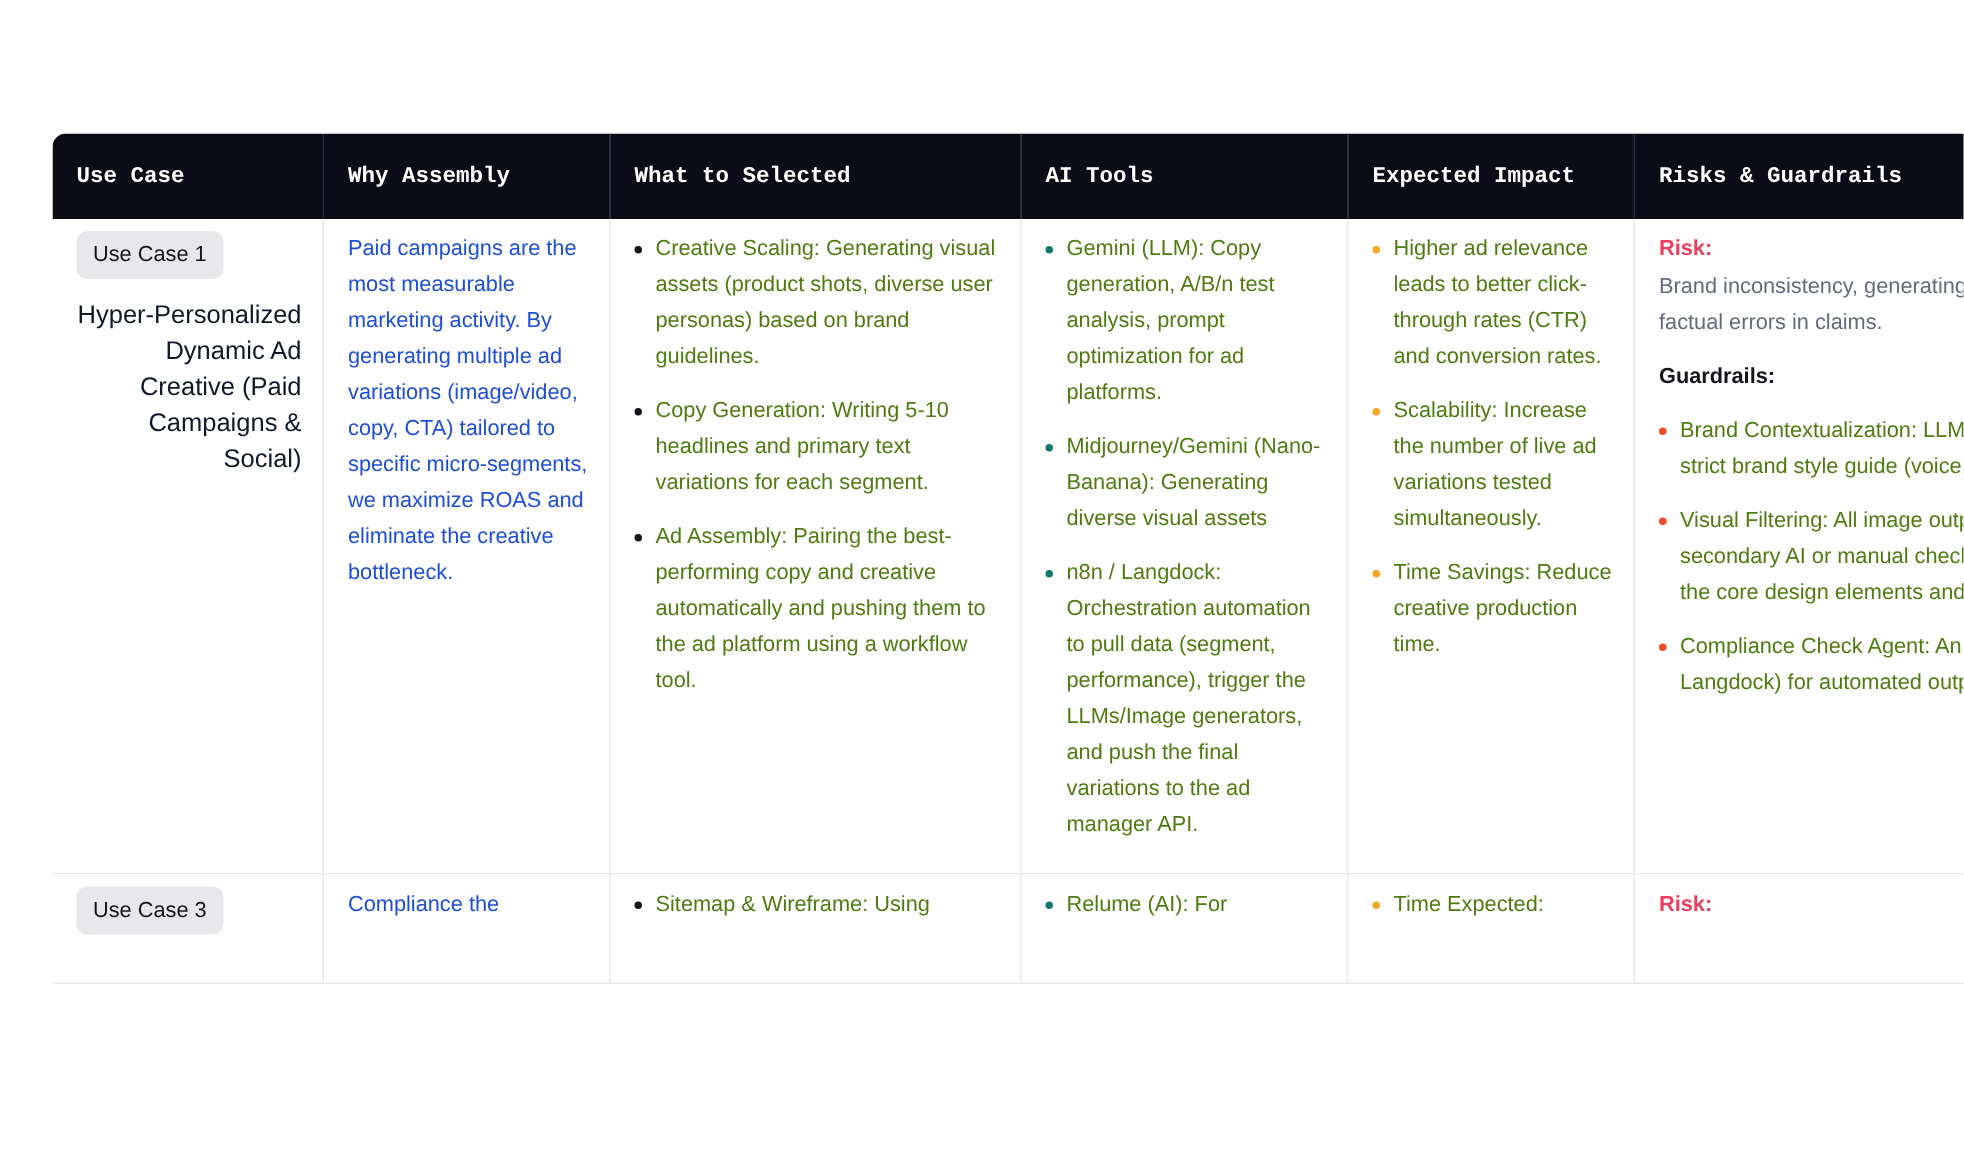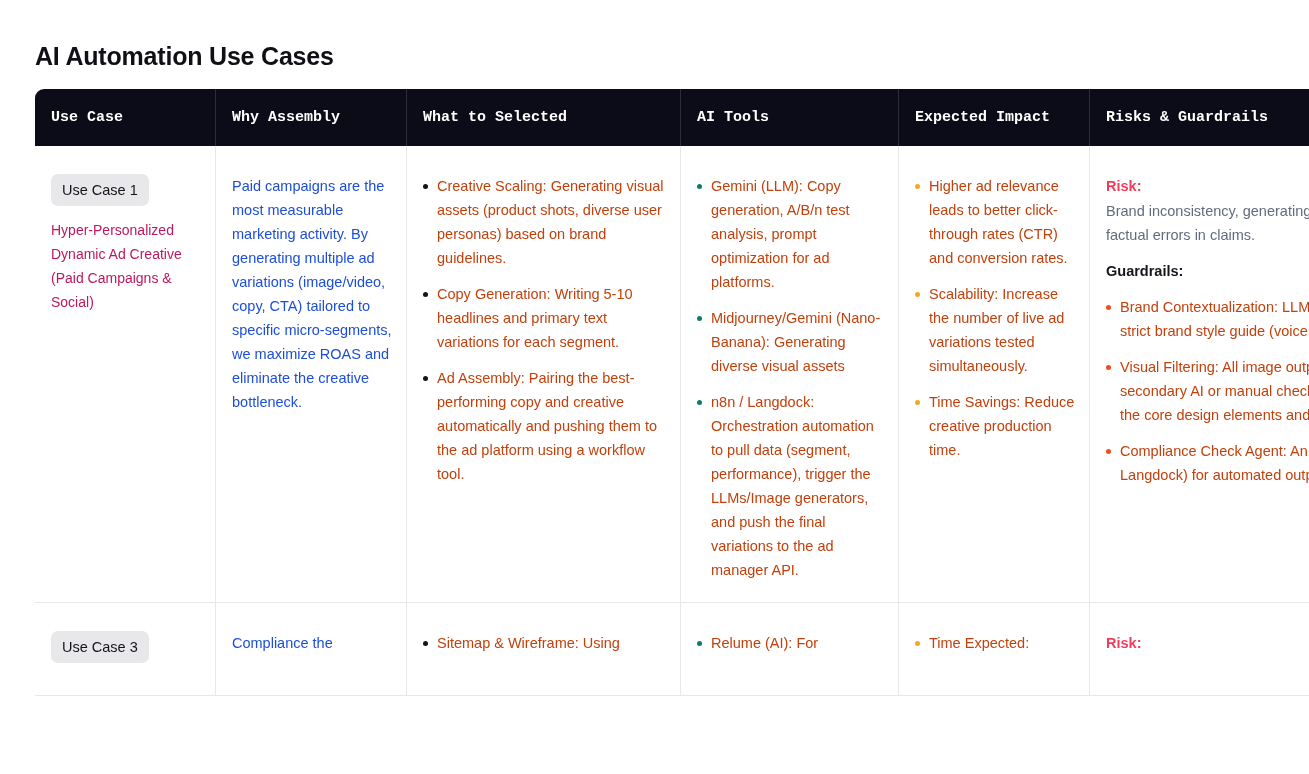--- a/index.html
+++ b/index.html
@@ -66,21 +66,21 @@
     border-right: 1px solid #2b2d3c;
     white-space: nowrap;
     font-family: Liberation Mono, monospace;
   }
   thead tr th:last-child { border-right: none; }
   thead tr th:first-child { border-top-left-radius: 9px; }
 
   
   tbody td {
     vertical-align: top;
-    padding: 28px 14px 20px 16px;
+    padding: 8px 14px 20px 16px;
     border-right: 1px solid #e7e7ec;
     border-bottom: 1px solid #e7e7ec;
     color: #636b7d;
     font-size: 14.5px;
     line-height: 24px;
     background: #ffffff;
     box-sizing: border-box;
   }
   tbody td:last-child { border-right: none; }
 
@@ -98,23 +98,24 @@
     background: #e8e8eb;
     color: #14141c;
     font-size: 14.5px;
     line-height: 20px;
     font-weight: 400;
     padding: 6px 11px;
     border-radius: 7px;
     margin-bottom: 12px;
   }
   .uc-name {
-    color: #be185d;
-    font-size: 14px;
-    line-height: 24px;
+    color: #0f172a;
+    font-size: 17px;
+    line-height: 24px;
+    text-align: right;
   }
 
   
   ul.bullets {
     list-style: none;
     margin: 0;
     padding: 0;
   }
   ul.bullets li {
     position: relative;
@@ -127,21 +128,21 @@
     content: "";
     position: absolute;
     left: 0;
     top: 10px;
     width: 5px;
     height: 5px;
     border-radius: 50%;
     background: currentColor;
   }
   ul.bullets li > span {
-    color: #c2410c;
+    color: #4d7c0f;
   }
 
   li.b-dark   { color: #14141c; }
   li.b-teal   { color: #0f7a6c; }
   li.b-amber  { color: #f5a623; }
   li.b-red    { color: #f04a23; }
 
   
   .risk-label {
     color: #ef3e5c;
@@ -162,21 +163,20 @@
     line-height: 24px;
     margin-bottom: 12px;
   }
   .cell-plain { color: #1d4ed8; line-height: 24px; }
 </style>
 </head>
 <body>
 
 <div class="page">
 
-  <h1 class="page-title">AI Automation Use Cases</h1>
 
   <div class="table-wrap">
     <table class="usecase-table">
       <colgroup>
         <col class="c-usecase">
           <col class="c-why">
           <col class="c-what">
         <col class="c-tools">
           <col class="c-impact">
           <col class="c-risks">

